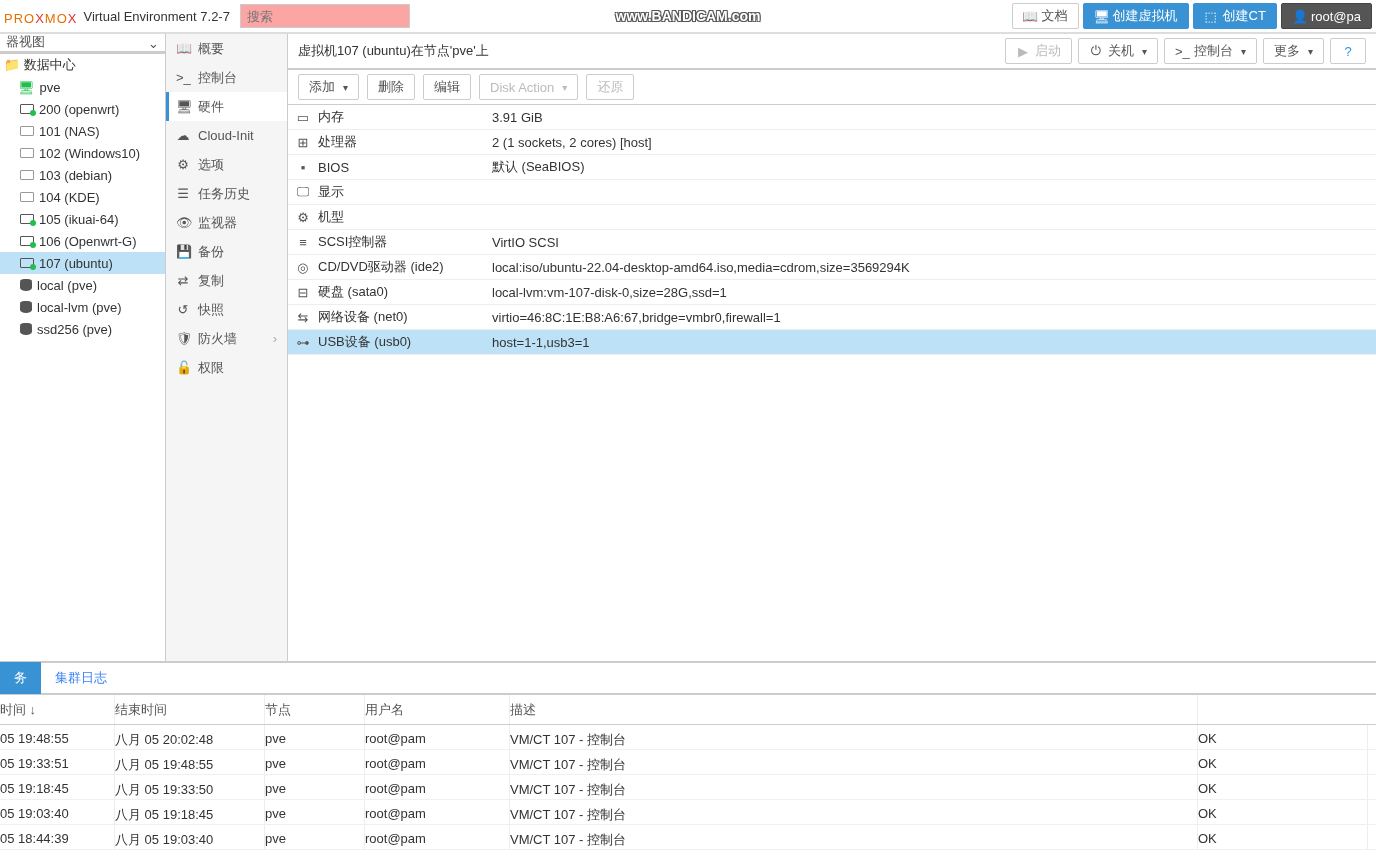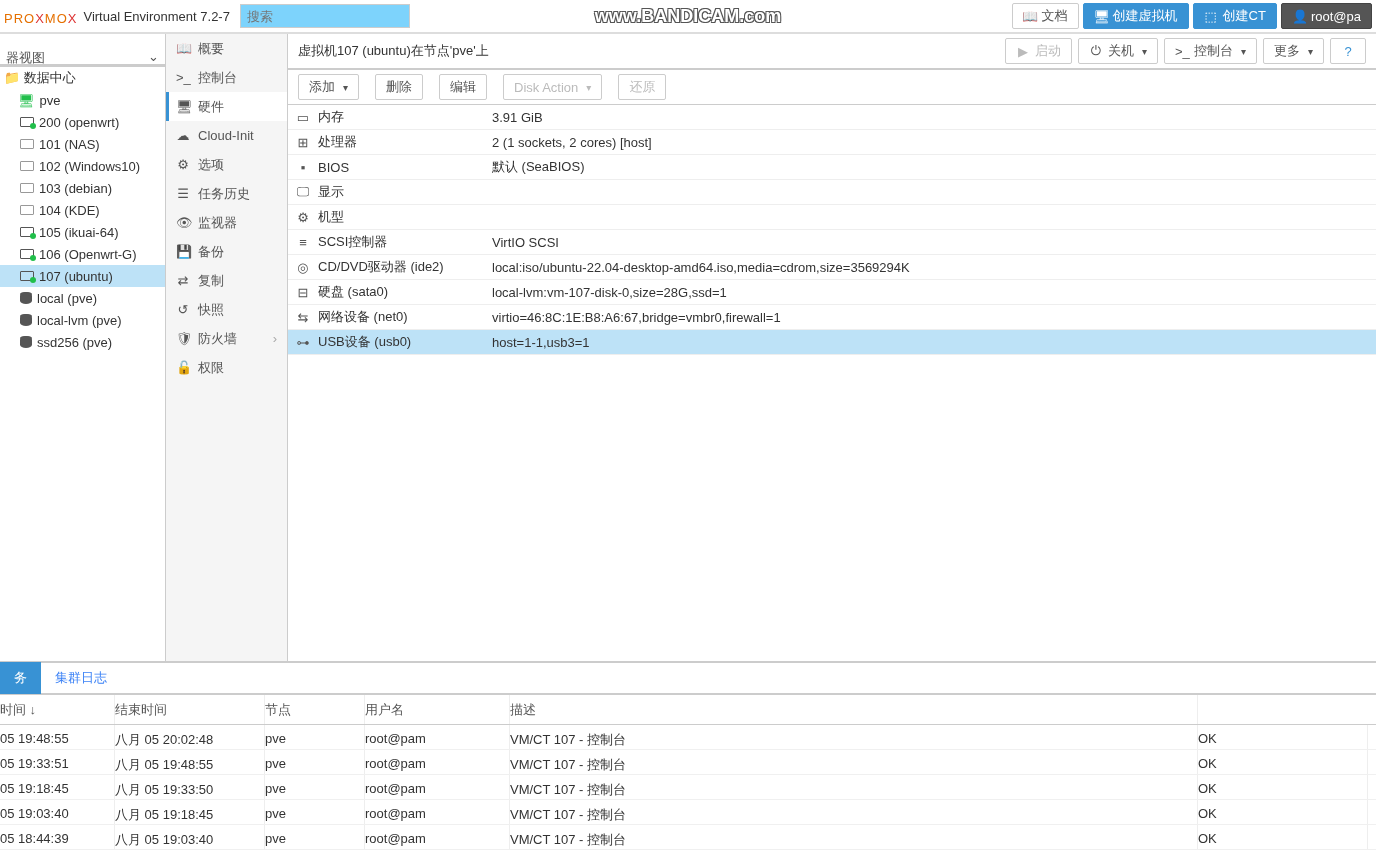--- a/index.html
+++ b/index.html
@@ -1,44 +1,44 @@
 <!DOCTYPE html>
 <html><head>
 <meta charset="utf-8">
 <style>
 *{box-sizing:border-box;margin:0;padding:0;font-family:"Helvetica Neue",Arial,sans-serif;font-size:13px}
 body{width:1376px;height:860px;overflow:hidden;color:#333;background:#fff}
 .topbar{height:34px;background:#fff;display:flex;align-items:center;padding:0 4px;border-bottom:2px solid #ddd;position:relative}
 .logo{font-size:20px;font-weight:normal;letter-spacing:1px;color:#e57000}
 .logo .x{color:#d33}
 .ve-label{font-size:13px;color:#333;margin-left:6px}
-.search{margin-left:10px;height:24px;width:170px;border:1px solid #ccc;padding:2px 6px;background:#7dd3fc}
-.watermark{position:absolute;left:50%;transform:translateX(-50%);font-size:18px;font-weight:bold;color:#fff;text-shadow:-1px -1px 0 #555,1px -1px 0 #555,-1px 1px 0 #555,1px 1px 0 #555;white-space:nowrap}
+.search{margin-left:10px;height:24px;width:170px;border:1px solid #ccc;padding:2px 6px;background:#fca5a5}
+.watermark{position:absolute;left:50%;transform:translateX(-50%);font-size:14px;font-weight:bold;color:#fff;text-shadow:-1px -1px 0 #555,1px -1px 0 #555,-1px 1px 0 #555,1px 1px 0 #555;white-space:nowrap}
 .top-btns{margin-left:auto;display:flex;gap:4px;align-items:center}
 .btn{height:26px;padding:0 10px;border:1px solid #ccc;background:#fff;display:inline-flex;align-items:center;gap:5px;cursor:pointer;border-radius:2px;color:#555}
 .btn.primary{background:#3892d4;border-color:#3892d4;color:#fff}
 .btn.dark{background:#555;border-color:#444;color:#fff}
 .btn.disabled{color:#bbb;cursor:default}
 .main{display:flex;height:627px}
 .tree-panel{width:166px;border-right:1px solid #ccc;display:flex;flex-direction:column}
-.tree-header{height:20px;border-bottom:3px solid #ccc;display:flex;align-items:flex-start;padding:15px 6px;color:#555;justify-content:space-between}
+.tree-header{height:20px;border-bottom:3px solid #ccc;display:flex;align-items:flex-end;padding:0 6px;color:#555;justify-content:space-between}
 .tree-body{flex:1;overflow:auto}
 .tree-node{height:22px;display:flex;align-items:center;padding-left:4px;gap:5px;cursor:pointer}
 .tree-node.l1{padding-left:18px}
 .tree-node.l2{padding-left:20px}
 .tree-node.selected{background:#bde2f7}
 .nav-panel{width:122px;border-right:1px solid #ccc;background:#f5f5f5}
 .nav-item{height:29px;display:flex;align-items:center;padding:0 10px;gap:8px;color:#555;cursor:pointer;position:relative}
 .nav-item.selected{background:#fff;border-left:3px solid #3892d4;padding-left:7px;font-weight:500}
 .nav-item .chev{margin-left:auto;color:#aaa}
 .content{flex:1;display:flex;flex-direction:column}
 .content-header{height:36px;border-bottom:2px solid #ccc;display:flex;align-items:center;padding:0 10px;gap:21px}
 .content-title{color:#333}
 .content-actions{margin-left:auto;display:flex;gap:6px}
-.toolbar{height:35px;border-bottom:1px solid #ccc;display:flex;align-items:center;padding:0 10px;gap:16px}
+.toolbar{height:35px;border-bottom:1px solid #ccc;display:flex;align-items:center;padding:0 10px;gap:8px}
 .hw-list{flex:1;overflow:auto}
 .hw-row{height:25px;display:flex;align-items:center;border-bottom:1px solid #eee;cursor:pointer}
 .hw-row.selected{background:#bde2f7}
 .hw-icon{width:30px;text-align:center;color:#555}
 .hw-label{width:170px;color:#333}
 .hw-value{flex:1;color:#333;padding-left:4px}
 .log-panel{height:199px;border-top:2px solid #ccc;display:flex;flex-direction:column}
 .log-tabs{height:32px;display:flex;align-items:center;border-bottom:2px solid #ccc;background:#fff}
 .log-tab{padding:0 14px;height:32px;display:flex;align-items:center;cursor:pointer;color:#3b82f6}
 .log-tab.active{background:#3892d4;color:#fff}

